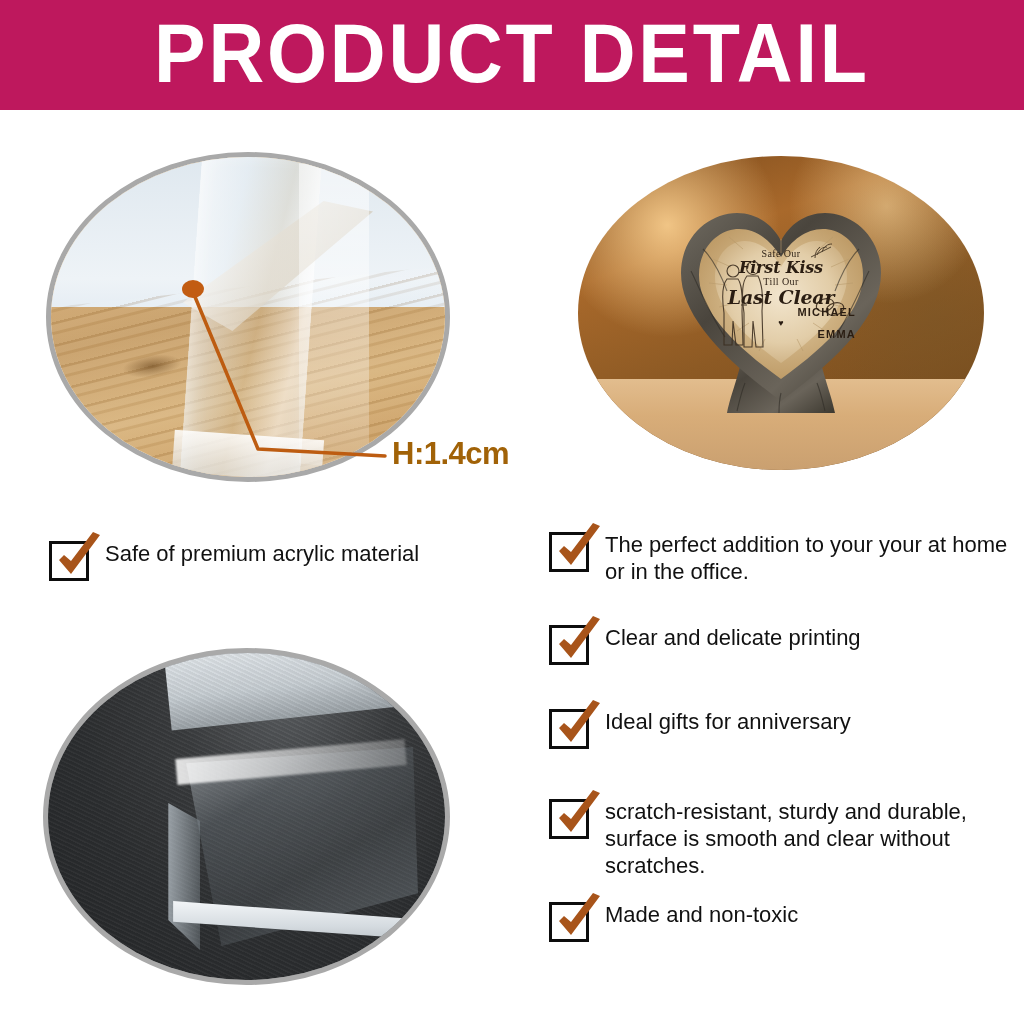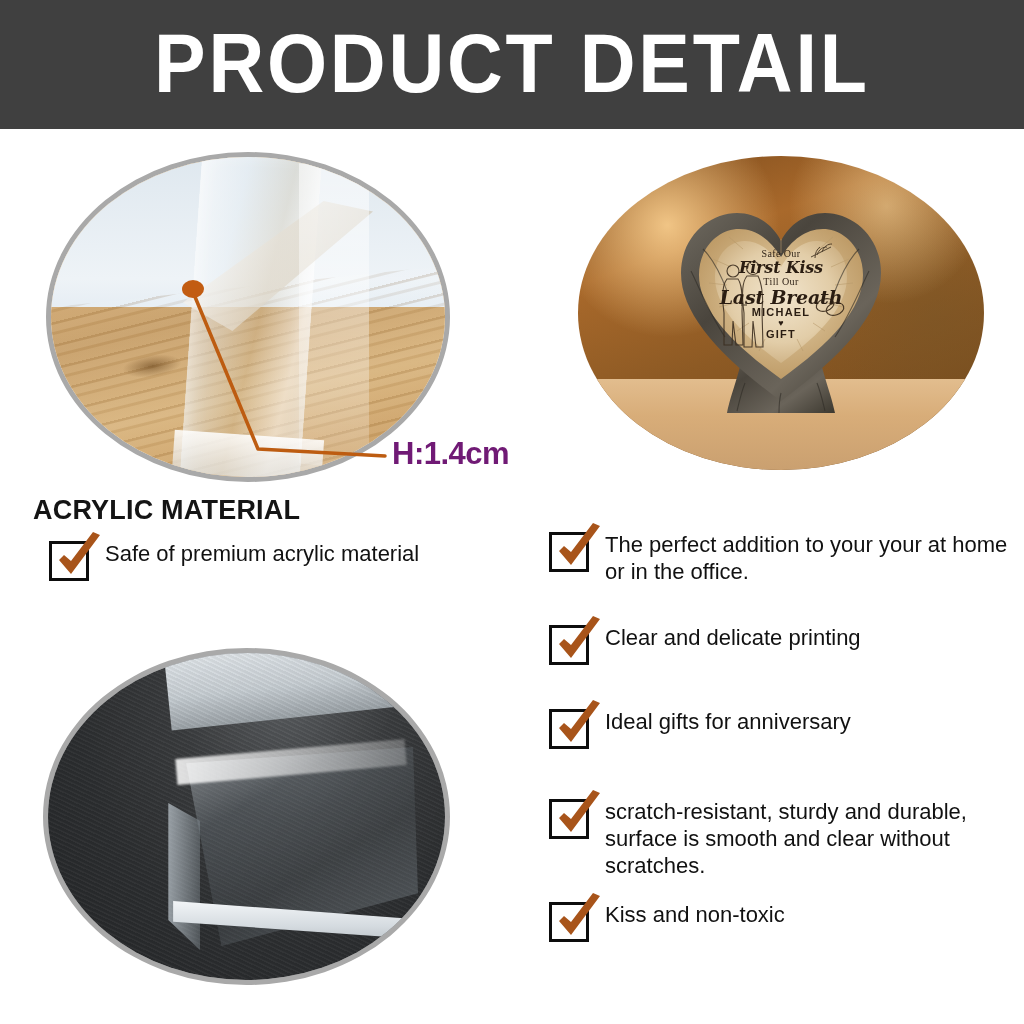--- a/index.html
+++ b/index.html
@@ -14,22 +14,22 @@
     background: #ffffff;
     overflow: hidden;
     font-family: "Liberation Sans", sans-serif;
   }
 
   
   .banner {
     position: absolute;
     left: 0; top: 0;
     width: 1024px;
-    height: 129px;
-    background: #404040;
+    height: 110px;
+    background: #be185d;
     display: flex;
     align-items: center;
     justify-content: center;
   }
   .banner-title {
     color: #ffffff;
     font-family: "Liberation Sans Narrow", "Liberation Sans", sans-serif;
     font-size: 84px;
     font-weight: bold;
     letter-spacing: 3px;
@@ -184,42 +184,42 @@
   .en-row { display: block; white-space: nowrap; }
   .en-small { font-family: "Liberation Serif", serif; font-size: 10px; letter-spacing: 0.4px; }
   .en-script {
     font-family: "DejaVu Serif", serif;
     font-style: italic; font-weight: bold;
     font-size: 16px; letter-spacing: -0.2px;
   }
   .en-script.big { font-size: 19px; }
   .en-name {
     font-family: "Liberation Sans", sans-serif;
-    font-size: 11px; font-weight: bold; letter-spacing: 1.2px;
+    font-size: 11px; font-weight: bold; letter-spacing: 1.2px; text-align: right;
   }
   .en-heart { font-size: 9px; }
   .couple {
     position: absolute; left: 21%; top: 30%;
     width: 54px; height: 98px; opacity: 0.88;
   }
   .couple svg { width: 100%; height: 100%; display: block; }
 
   
   .callout-dot {
     position: absolute;
     left: 182px; top: 280px;
     width: 22px; height: 18px;
     background: #c25c12;
     border-radius: 50%;
   }
   .callout-line { position: absolute; left: 0; top: 0; width: 1024px; height: 1024px; pointer-events: none; }
   .callout-label {
     position: absolute;
     left: 392px; top: 436px;
-    color: #701a75;
+    color: #a16207;
     font-size: 31px;
     font-weight: bold;
     letter-spacing: -0.5px;
     white-space: nowrap;
   }
 
   
   .section-heading {
     position: absolute;
     color: #141414;
@@ -376,40 +376,39 @@
             <path d="M31 17 C25 24, 26 40, 28 54 L28 88 L36 88 L37 62 L40 88 L47 88 L46 52 C48 36, 45 23, 42 17 Z"></path>
             <path d="M25 46 L31 46"></path>
           </g>
         </svg>
       </div>
 
       <div class="engrave">
         <span class="en-row en-small">Safe Our</span>
         <span class="en-row en-script">First Kiss</span>
         <span class="en-row en-small">Till Our</span>
-        <span class="en-row en-script big">Last Breath</span>
+        <span class="en-row en-script big">Last Clear</span>
         <span class="en-row en-name">MICHAEL</span>
         <span class="en-row en-heart">♥</span>
-        <span class="en-row en-name">GIFT</span>
+        <span class="en-row en-name">EMMA</span>
       </div>
     </div>
   </div>
 
   <div class="oval bordered" id="oval-block">
     <div class="scene-slate">
       <div class="slate-top"></div>
       <div class="slate-tex"></div>
     </div>
     <div class="block-face"></div>
     <div class="block-shine"></div>
     <div class="block-left"></div>
     <div class="block-edge"></div>
   </div>
 
-  <div class="section-heading" id="heading-acrylic">ACRYLIC MATERIAL</div>
 
   <div class="check-item" id="item-acrylic-0">
     <span class="checkbox">
       <span class="tick">
         <svg viewBox="0 0 56 56">
           <path d="M9 30 L21 44 L50 5 L43 2 L21 31 L14 25 Z" fill="#a8541a"></path>
         </svg>
       </span>
     </span>
     <span class="check-text">Safe of premium acrylic material</span>
@@ -460,16 +459,16 @@
   </div>
 
   <div class="check-item" id="item-gift-4">
     <span class="checkbox">
       <span class="tick">
         <svg viewBox="0 0 56 56">
           <path d="M9 30 L21 44 L50 5 L43 2 L21 31 L14 25 Z" fill="#a8541a"></path>
         </svg>
       </span>
     </span>
-    <span class="check-text">Kiss and non-toxic</span>
+    <span class="check-text">Made and non-toxic</span>
   </div>
 
 </div>
 
 </body></html>

